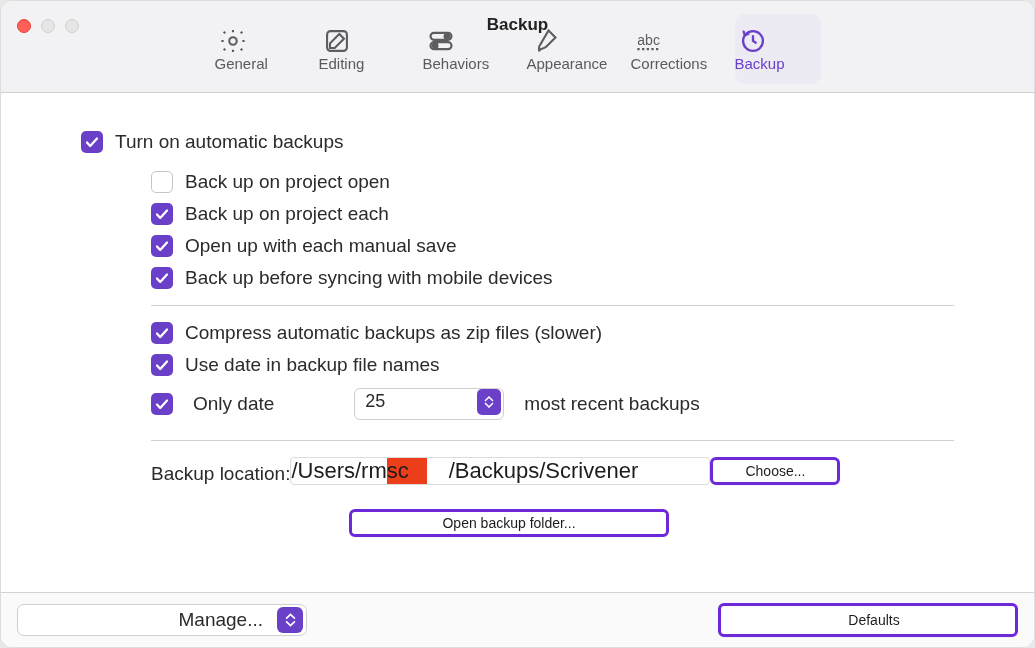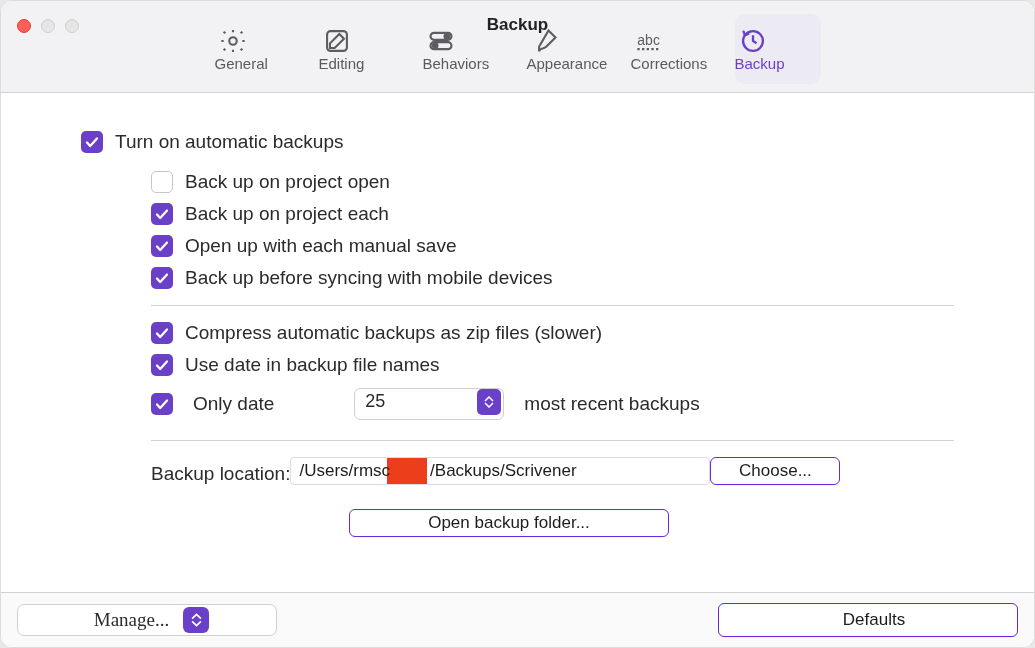--- a/index.html
+++ b/index.html
@@ -37,25 +37,25 @@
   .chk.off{background:#fff;border:1.5px solid #c5c5c7;}
   .chk.on svg{width:16px;height:16px;}
   .label{line-height:1.1;}
   .select{display:inline-flex;align-items:flex-start;border:1px solid #cfcfd2;border-radius:6px;height:32px;background:#fff;}
   .select .val{padding:2px 10px;font-size:18px;}
   .select .step{width:24px;height:26px;background:var(--accent);border-radius:5px;display:flex;flex-direction:column;align-items:center;justify-content:center;margin-right:2px;}
   .select .step svg{width:10px;height:6px;display:block;}
   .keeprow{display:flex;align-items:center;gap:20px;margin-left:70px;margin-top:12px;margin-bottom:20px;}
   .locrow{display:flex;align-items:flex-end;margin-left:70px;margin-top:14px;}
   .locrow .lbl{white-space:nowrap;}
-  .pathfield{position:relative;width:420px;height:28px;border:1px solid #dcdcdc;border-radius:4px;background:#fff;display:flex;align-items:center;padding:0 8px;font-size:17px;color:#1c1c1c;overflow:hidden;}
+  .pathfield{position:relative;width:420px;height:28px;border:1px solid #dcdcdc;border-radius:4px;background:#fff;display:flex;align-items:center;padding:0 0;font-size:22px;color:#1c1c1c;overflow:hidden;}
   .redact{position:absolute;top:0;bottom:0;background:#ec3e1b;}
   .path-before{position:relative;z-index:1;}
   .path-after{position:relative;z-index:1;}
-  .btn{height:28px;border:1px solid #6d28d9;border-radius:6px;background:#fff;padding:0 20px;font-size:17px;color:#1d1d1d;display:inline-flex;align-items:center;justify-content:center;box-shadow:0 1px 1px rgba(0,0,0,.04);}
+  .btn{height:28px;border:3px solid #6d28d9;border-radius:6px;background:#fff;padding:0 20px;font-size:14px;color:#1d1d1d;display:inline-flex;align-items:center;justify-content:center;box-shadow:0 1px 1px rgba(0,0,0,.04);}
   .openrow{margin-left:268px;margin-top:24px;}
   .footer{border-top:1px solid var(--line);background:#fafafa;padding:10px 16px;display:flex;align-items:center;justify-content:space-between;}
   .manage{display:inline-flex;align-items:center;border:1px solid #cfcfd2;border-radius:7px;background:#fff;height:32px;}
   .manage .mval{padding:2px 14px 2px 12px;font-size:19px;}
   .manage .mstep{width:26px;height:26px;background:var(--accent);border-radius:6px;display:flex;flex-direction:column;align-items:center;justify-content:center;margin-right:3px;}
   .defaults{min-width:300px;height:34px;padding-left:32px;}
 </style>
 </head>
 <body>
 
@@ -212,21 +212,21 @@
       </span>
     </div>
     <div class="openrow">
       <span class="btn" style="min-width:320px;">
         <span>Open backup folder...</span>
       </span>
     </div>
   </div>
 
   <div class="footer">
-    <span class="manage" style="width:260px;justify-content:center;font-family:Liberation Serif, serif;">
+    <span class="manage" style="width:290px;justify-content:flex-end;">
       <span class="mval">Manage...</span>
       <span class="mstep">
         <svg viewBox="0 0 10 6" style="width:11px;height:7px;">
             <path d="M1 5 5 1l4 4" fill="none" stroke="#fff" stroke-width="1.5"></path>
           </svg>
         <svg viewBox="0 0 10 6" style="width:11px;height:7px;">
             <path d="M1 1 5 5l4-4" fill="none" stroke="#fff" stroke-width="1.5"></path>
           </svg>
       </span>
     </span>

